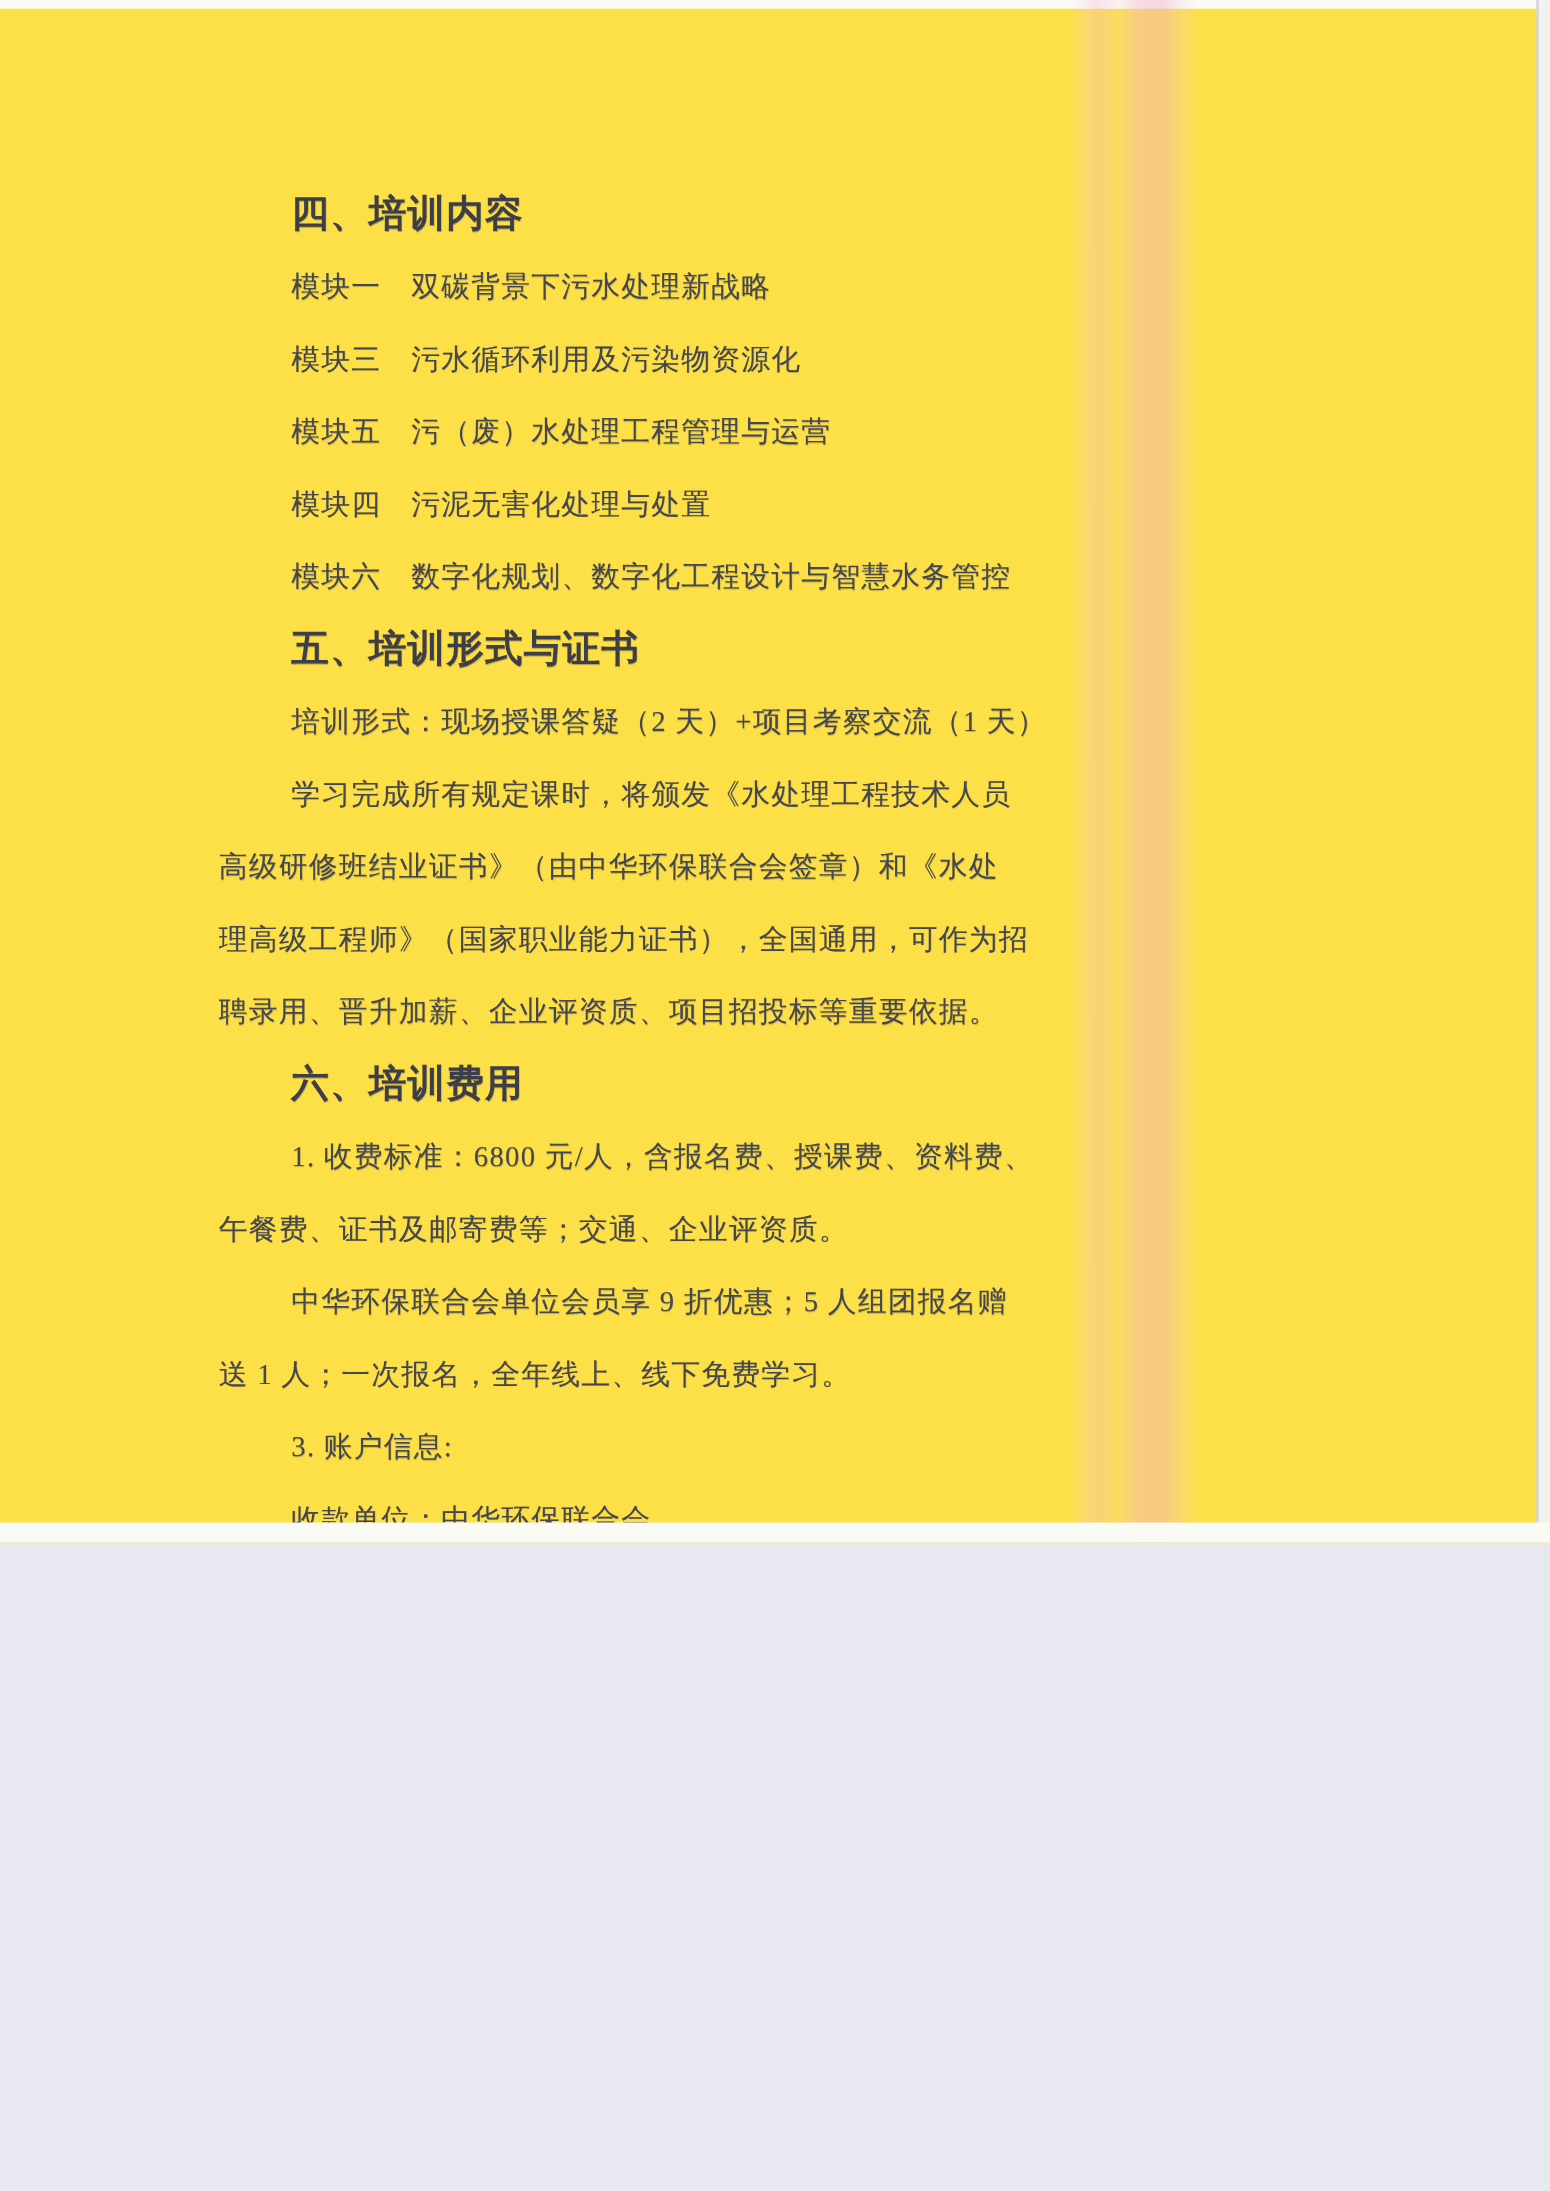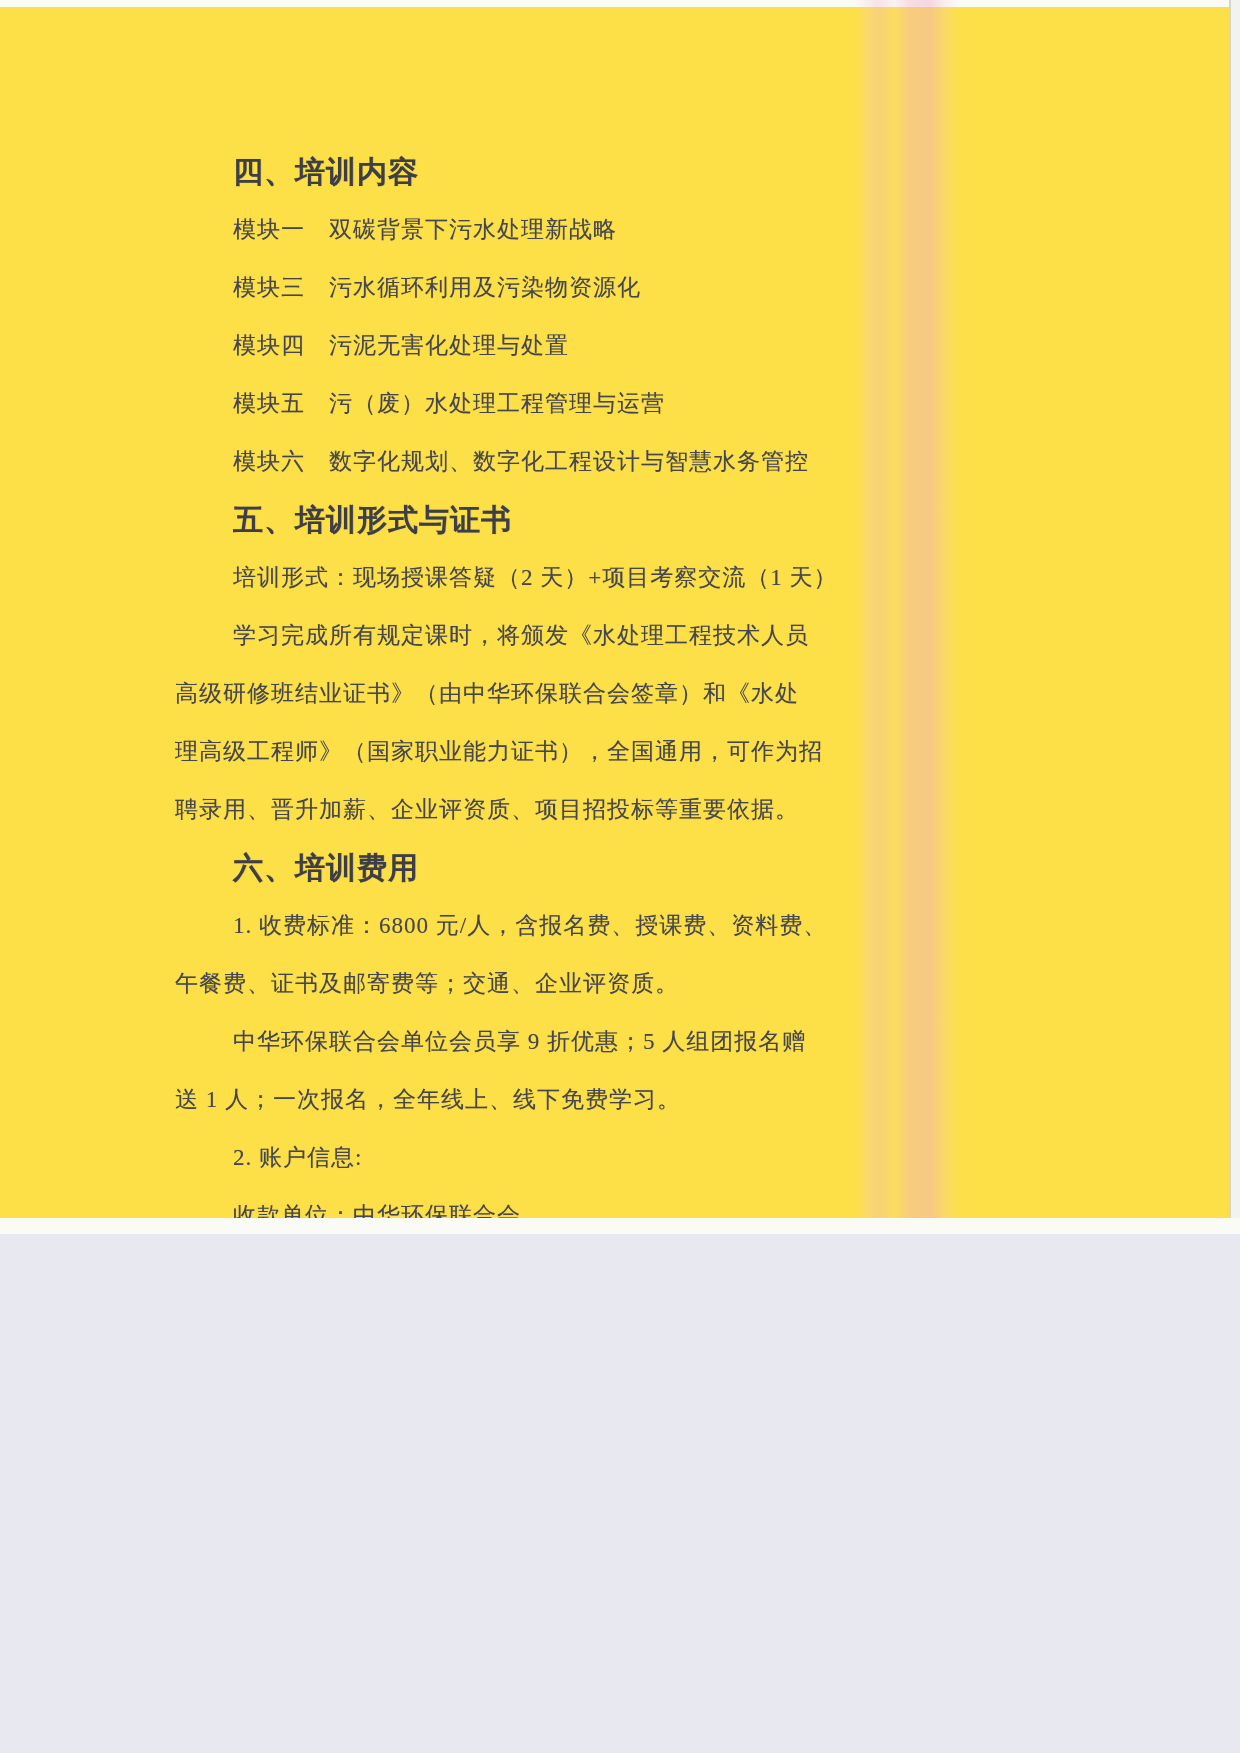--- a/index.html
+++ b/index.html
@@ -82,35 +82,35 @@
 </style>
 </head>
 <body>
 
 <div class="page">
   <div class="band-top"></div>
   <div class="content" id="doc-lines">
       <div class="line heading indent">四、培训内容</div>
       <div class="line indent">模块一　双碳背景下污水处理新战略</div>
       <div class="line indent">模块三　污水循环利用及污染物资源化</div>
+      <div class="line indent">模块五　污（废）水处理工程管理与运营</div>
       <div class="line indent">模块四　污泥无害化处理与处置</div>
-      <div class="line indent">模块五　污（废）水处理工程管理与运营</div>
       <div class="line indent">模块六　数字化规划、数字化工程设计与智慧水务管控</div>
       <div class="line heading indent">五、培训形式与证书</div>
       <div class="line indent">培训形式：现场授课答疑（2 天）+项目考察交流（1 天）</div>
       <div class="line indent">学习完成所有规定课时，将颁发《水处理工程技术人员</div>
       <div class="line">高级研修班结业证书》（由中华环保联合会签章）和《水处</div>
       <div class="line">理高级工程师》（国家职业能力证书），全国通用，可作为招</div>
       <div class="line">聘录用、晋升加薪、企业评资质、项目招投标等重要依据。</div>
       <div class="line heading indent">六、培训费用</div>
       <div class="line indent">1. 收费标准：6800 元/人，含报名费、授课费、资料费、</div>
       <div class="line">午餐费、证书及邮寄费等；交通、企业评资质。</div>
       <div class="line indent">中华环保联合会单位会员享 9 折优惠；5 人组团报名赠</div>
       <div class="line">送 1 人；一次报名，全年线上、线下免费学习。</div>
-      <div class="line indent">2. 账户信息:</div>
+      <div class="line indent">3. 账户信息:</div>
       <div class="line indent">收款单位：中华环保联合会</div>
     </div>
   <div class="footer">— 3 —</div>
   <div class="band-low"></div>
   <div class="pink-stripe"></div>
   <div class="edge-right"></div>
   <div class="band-bottom"></div>
 </div>
 
 </body></html>

